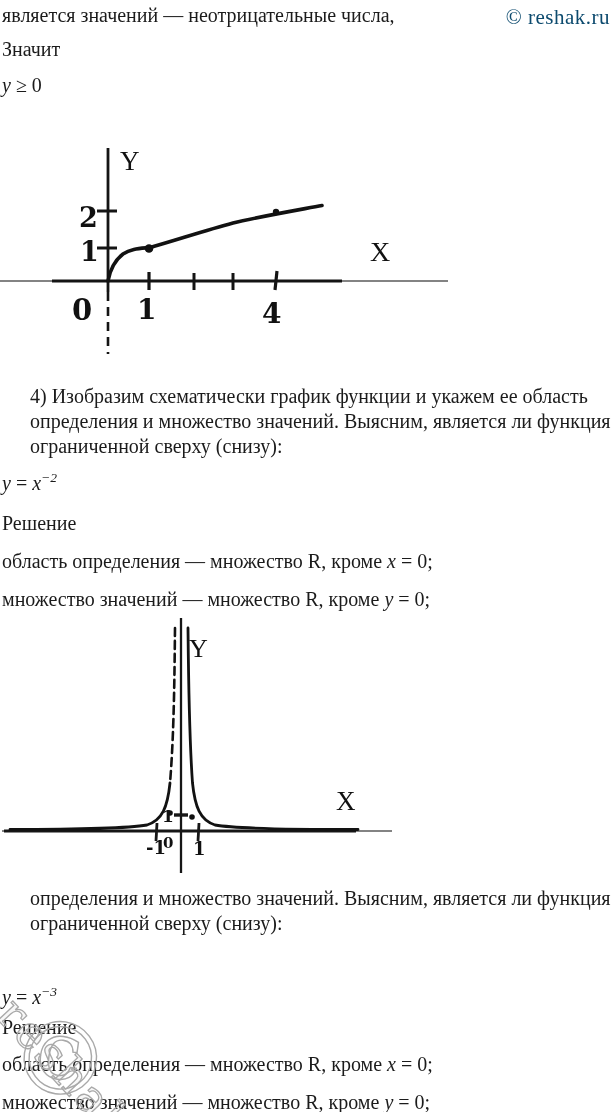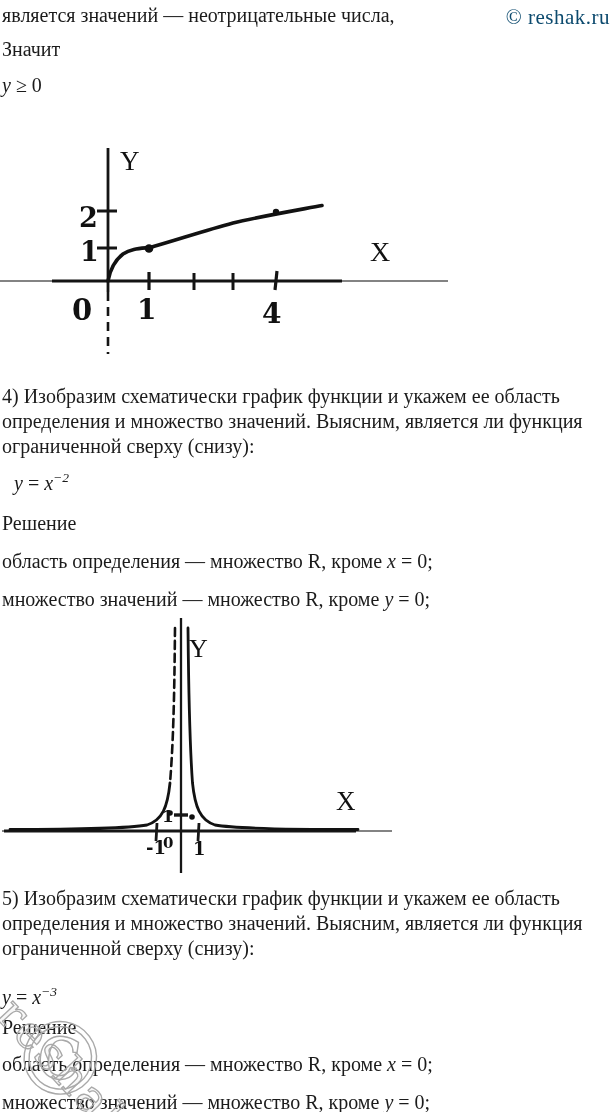--- a/index.html
+++ b/index.html
@@ -2,21 +2,21 @@
 <html><head>
 <meta charset="utf-8">
 <style>
   html,body{margin:0;padding:0;background:#ffffff;}
   .page{
     position:relative;width:616px;height:1112px;background:#ffffff;overflow:hidden;
     font-family:"Liberation Serif","DejaVu Serif",serif;color:#1b1b1b;
   }
   .t{position:absolute;left:2px;font-size:20px;white-space:nowrap;}
   .para{line-height:25px;}
-  .para div{white-space:nowrap;}
+  .para div{white-space:nowrap;margin-left:28px;}
   .it{font-style:italic;}
   .sup{font-size:13.5px;position:relative;top:-8px;font-style:italic;}
   .logo{position:absolute;top:5px;right:6px;font-size:21px;color:#0c4a6e;letter-spacing:0.5px;text-align:right;}
   svg.g{position:absolute;left:0;}
   .gtxt{font-family:"Liberation Serif","DejaVu Serif",serif;fill:#111;}
   .gnum{font-family:"DejaVu Serif",serif;font-weight:bold;fill:#111;}
   .curve{fill:none;stroke:#121212;stroke-linecap:round;}
   .wm{position:absolute;left:0;top:968px;width:280px;height:160px;pointer-events:none;}
   .wm-copy{
     position:absolute;left:10px;top:42px;font-size:100px;line-height:1;
@@ -67,21 +67,21 @@
     <text class="gnum" x="137" y="177" font-size="28">1</text>
     <text class="gnum" x="262" y="181" font-size="28">4</text>
   </svg>
 
   <div class="t para" style="top:384px;">
     <div>4) Изобразим схематически график функции и укажем ее область</div>
     <div>определения и множество значений. Выясним, является ли функция</div>
     <div>ограниченной сверху (снизу):</div>
   </div>
 
-  <div class="t" style="top:472px;margin-left:12px;"><span class="it">y</span><span> = </span><span class="it">x</span><span class="sup">−2</span></div>
+  <div class="t" style="top:472px;"><span class="it">y</span><span> = </span><span class="it">x</span><span class="sup">−2</span></div>
 
   <div class="t" style="top:512px;">Решение</div>
 
   <div class="t" style="top:550px;"><span>область определения — множество R, кроме </span><span class="it">x</span><span> = 0;</span></div>
 
   <div class="t" style="top:588px;"><span>множество значений — множество R, кроме </span><span class="it">y</span><span> = 0;</span></div>
 
   <svg class="g" style="top:615px;" width="400" height="262" viewBox="0 0 400 262">
     <line x1="2" y1="216" x2="392" y2="216" stroke="#5a5a5a" stroke-width="1.5"></line>
     <line x1="4" y1="216" x2="356" y2="216" stroke="#161616" stroke-width="3"></line>
@@ -100,21 +100,20 @@
 
     <text class="gtxt" x="189" y="42" font-size="26">Y</text>
     <text class="gtxt" x="336" y="195" font-size="27">X</text>
     <text class="gnum" x="162" y="207" font-size="17">1</text>
     <text class="gnum" x="146" y="239" font-size="18">-1</text>
     <text class="gnum" x="163" y="233" font-size="15">0</text>
     <text class="gnum" x="193" y="240" font-size="18">1</text>
   </svg>
 
   <div class="t para" style="top:886px;">
-    <div>5) Изобразим схематически график функции и укажем ее область</div>
     <div>определения и множество значений. Выясним, является ли функция</div>
     <div>ограниченной сверху (снизу):</div>
   </div>
 
   <div class="t" style="top:986px;"><span class="it">y</span><span> = </span><span class="it">x</span><span class="sup">−3</span></div>
 
   <div class="t" style="top:1016px;">Решение</div>
 
   <div class="t" style="top:1053px;"><span>область определения — множество R, кроме </span><span class="it">x</span><span> = 0;</span></div>
 

